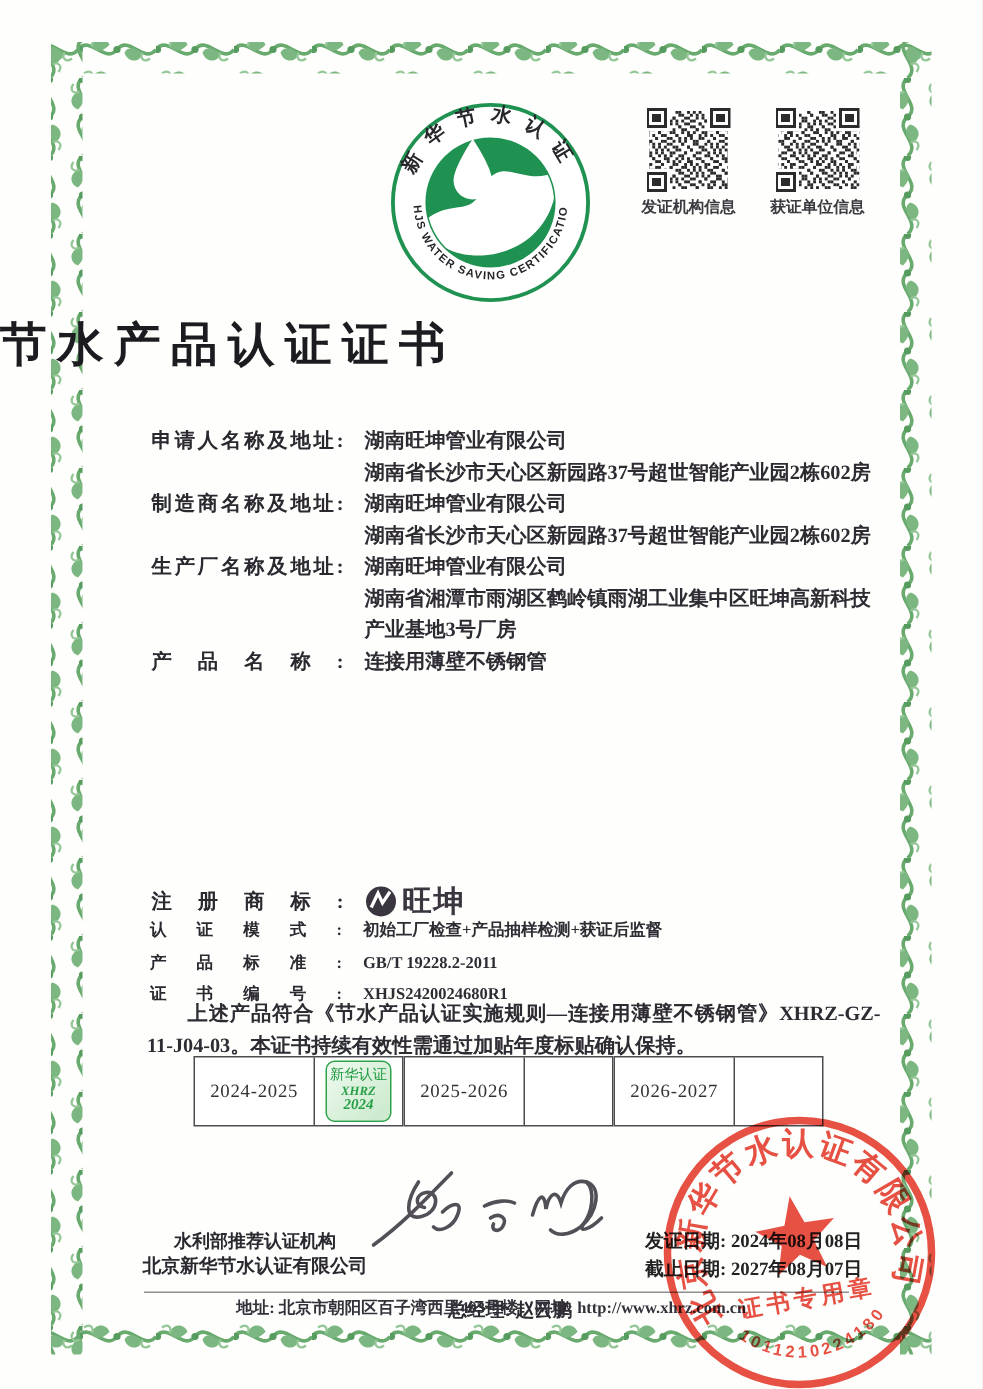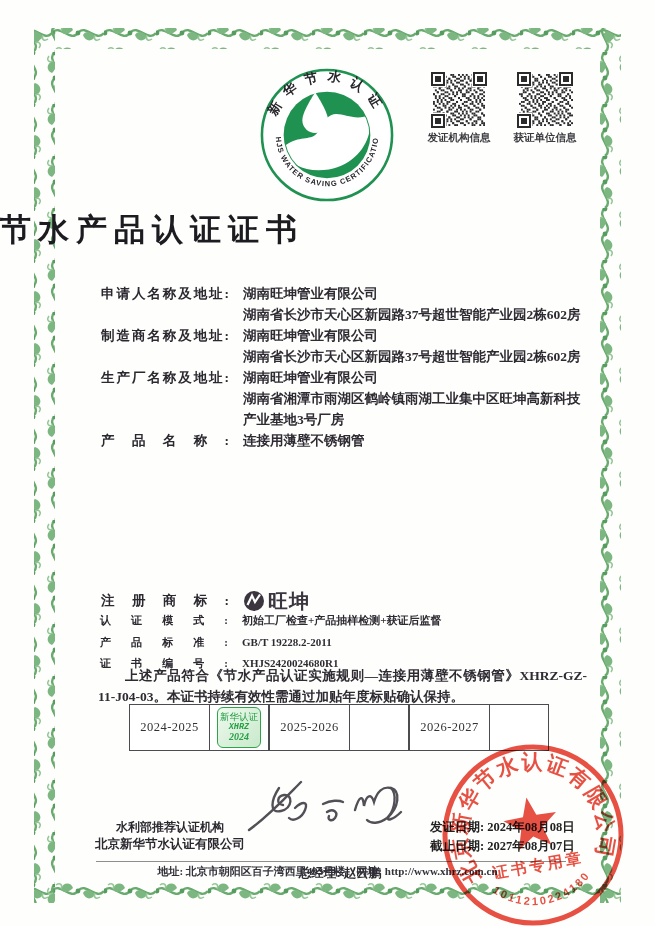--- a/index.html
+++ b/index.html
@@ -33,21 +33,21 @@
   
   #yearrow{position:absolute;left:95px;top:704px;width:487px;display:flex;justify-content:center;}
   .ybox{width:140px;height:47px;border:1.5px solid #4c4c50;display:flex;box-sizing:border-box;background:#fff;}
   .ycell-l{flex:1.4;display:flex;align-items:center;justify-content:center;border-right:1.5px solid #4c4c50;
            font-size:12.5px;letter-spacing:.5px;color:#333;}
   .ycell-r{flex:1;display:flex;align-items:center;justify-content:center;}
   .sticker{width:44px;height:41px;border:1.7px solid #2fa349;border-radius:6px;box-sizing:border-box;
            background:linear-gradient(135deg,#f0faf0 0%,#d9f0da 55%,#c9e9cc 100%);
            display:flex;flex-direction:column;align-items:center;justify-content:center;line-height:1.05;}
   .stk1{font-size:9.5px;font-weight:400;color:#1d9a3f;}
-  .stk2{font-size:8.5px;font-style:italic;font-weight:700;color:#27a047;font-family:Liberation Mono, monospace;}
+  .stk2{font-size:8.5px;font-style:italic;font-weight:700;color:#27a047;font-family:Liberation Serif, serif;}
   .stk3{font-size:10px;font-style:italic;font-weight:700;color:#27a047;}
   
   #orgblock{position:absolute;left:78px;top:819px;width:184px;text-align:center;line-height:17px;
             font-weight:700;color:#2b2830;}
   #orgblock .o1{font-size:12px;} #orgblock .o2{font-size:12.5px;}
   #signature{position:absolute;left:243px;top:768px;}
   #signer{position:absolute;left:250px;top:846px;width:180px;text-align:center;font-size:12.5px;font-weight:600;margin-top:19px;}
   #dates{position:absolute;left:430px;top:818px;font-size:12.5px;line-height:19px;font-weight:700;color:#222;}
   #rule{position:absolute;left:96px;top:861px;width:470px;border-top:1px solid #8e8e8e;height:0;}
   #contact{position:absolute;left:60px;right:60px;top:864px;text-align:center;font-size:11px;color:#33313a;font-weight:600;}

